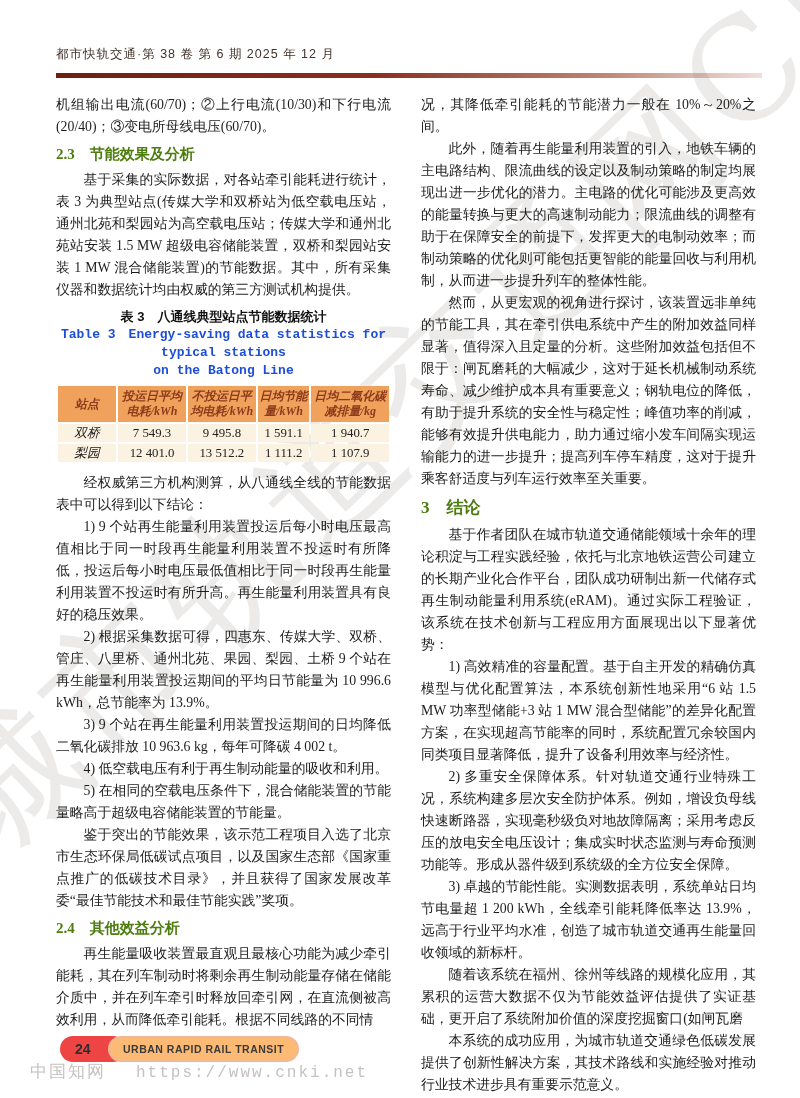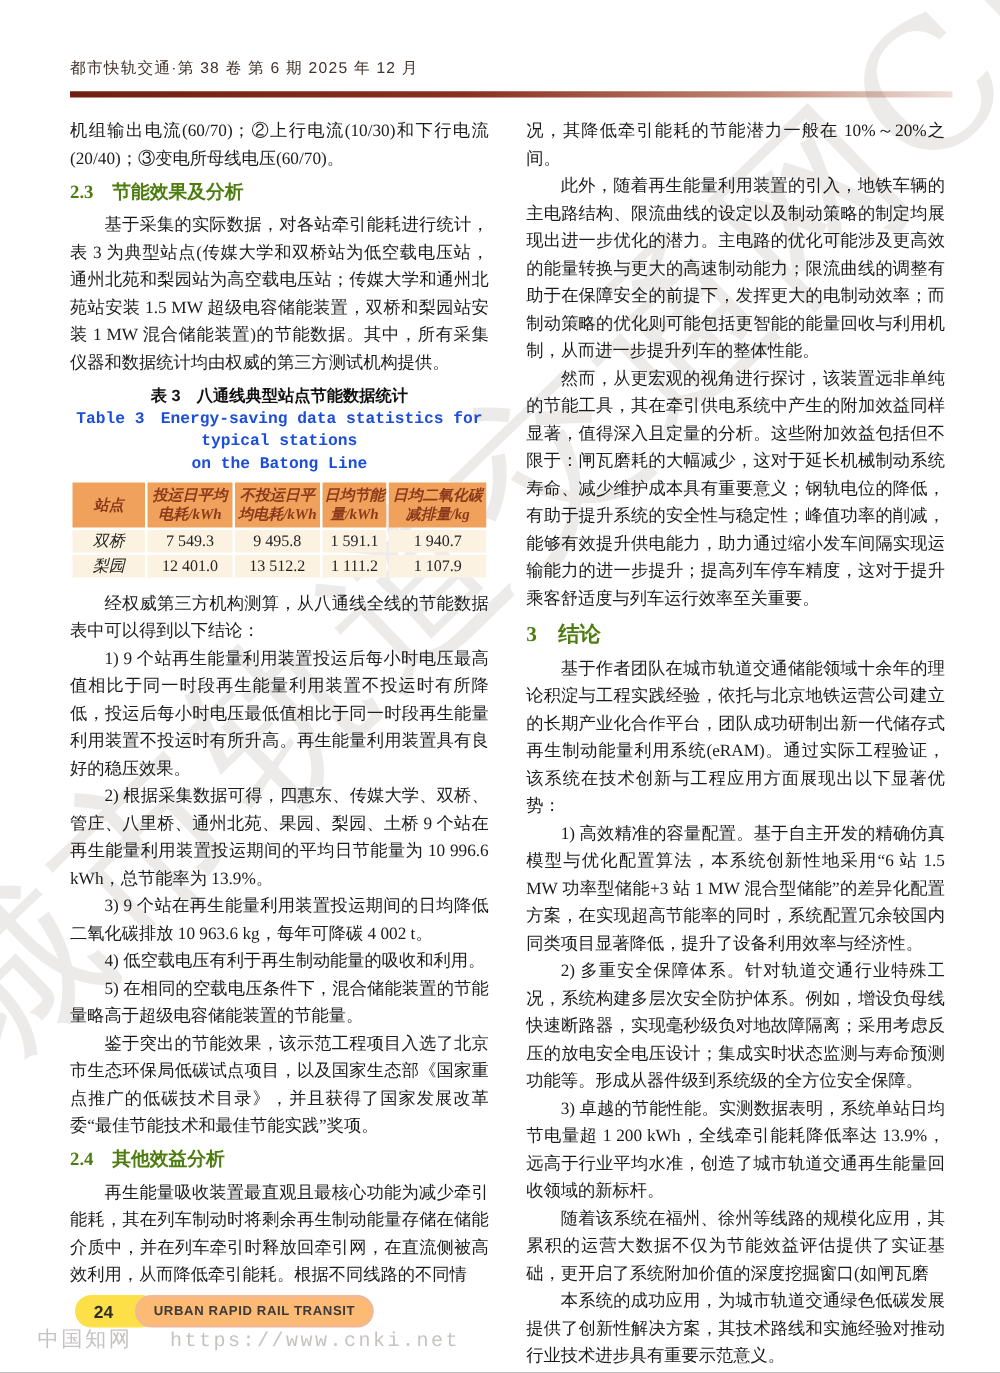--- a/index.html
+++ b/index.html
@@ -29,21 +29,21 @@
   
   table.data{width:100%;border-collapse:separate;border-spacing:2px;table-layout:fixed;
         margin:4px 0 8px;}
   table.data th{background:#f0a25c;color:#8c3a1c;font-weight:700;font-style:italic;
         font-size:12px;line-height:15px;padding:3px 1px;text-align:center;}
   table.data td{background:#fcf2e1;font-size:12.8px;line-height:14px;padding:2px 1px;
         text-align:center;color:#222;}
   table.data td.station{font-style:italic;}
   
   .footer-badges{position:absolute;left:60px;top:1036px;height:26px;}
-  .page-num-badge{position:absolute;left:0;top:0;width:66px;height:26px;background:#fde047;
+  .page-num-badge{position:absolute;left:0;top:0;width:66px;height:26px;background:#ef4444;
         border-radius:13px;}
   .page-num-badge span{display:block;padding-left:15px;line-height:26px;font-size:14px;
         font-weight:700;color:#2e2e2e;font-family:"Liberation Sans",sans-serif;}
   .banner-pill{position:absolute;left:48px;top:0;height:22px;background:#fdba74;
         border:2px solid #f0b896;border-radius:13px;padding:0 13px;line-height:22px;
         font-family:"Liberation Sans",sans-serif;font-size:10.5px;font-weight:700;
         letter-spacing:0.5px;color:#3a3a3a;white-space:nowrap;}
   .cnki-line{position:absolute;left:30px;top:1060px;color:#c6c2c0;white-space:nowrap;}
   .cnki-zh{font-size:17px;letter-spacing:2px;}
   .cnki-url{font-family:"Liberation Mono","DejaVu Sans Mono",monospace;font-size:16px;

